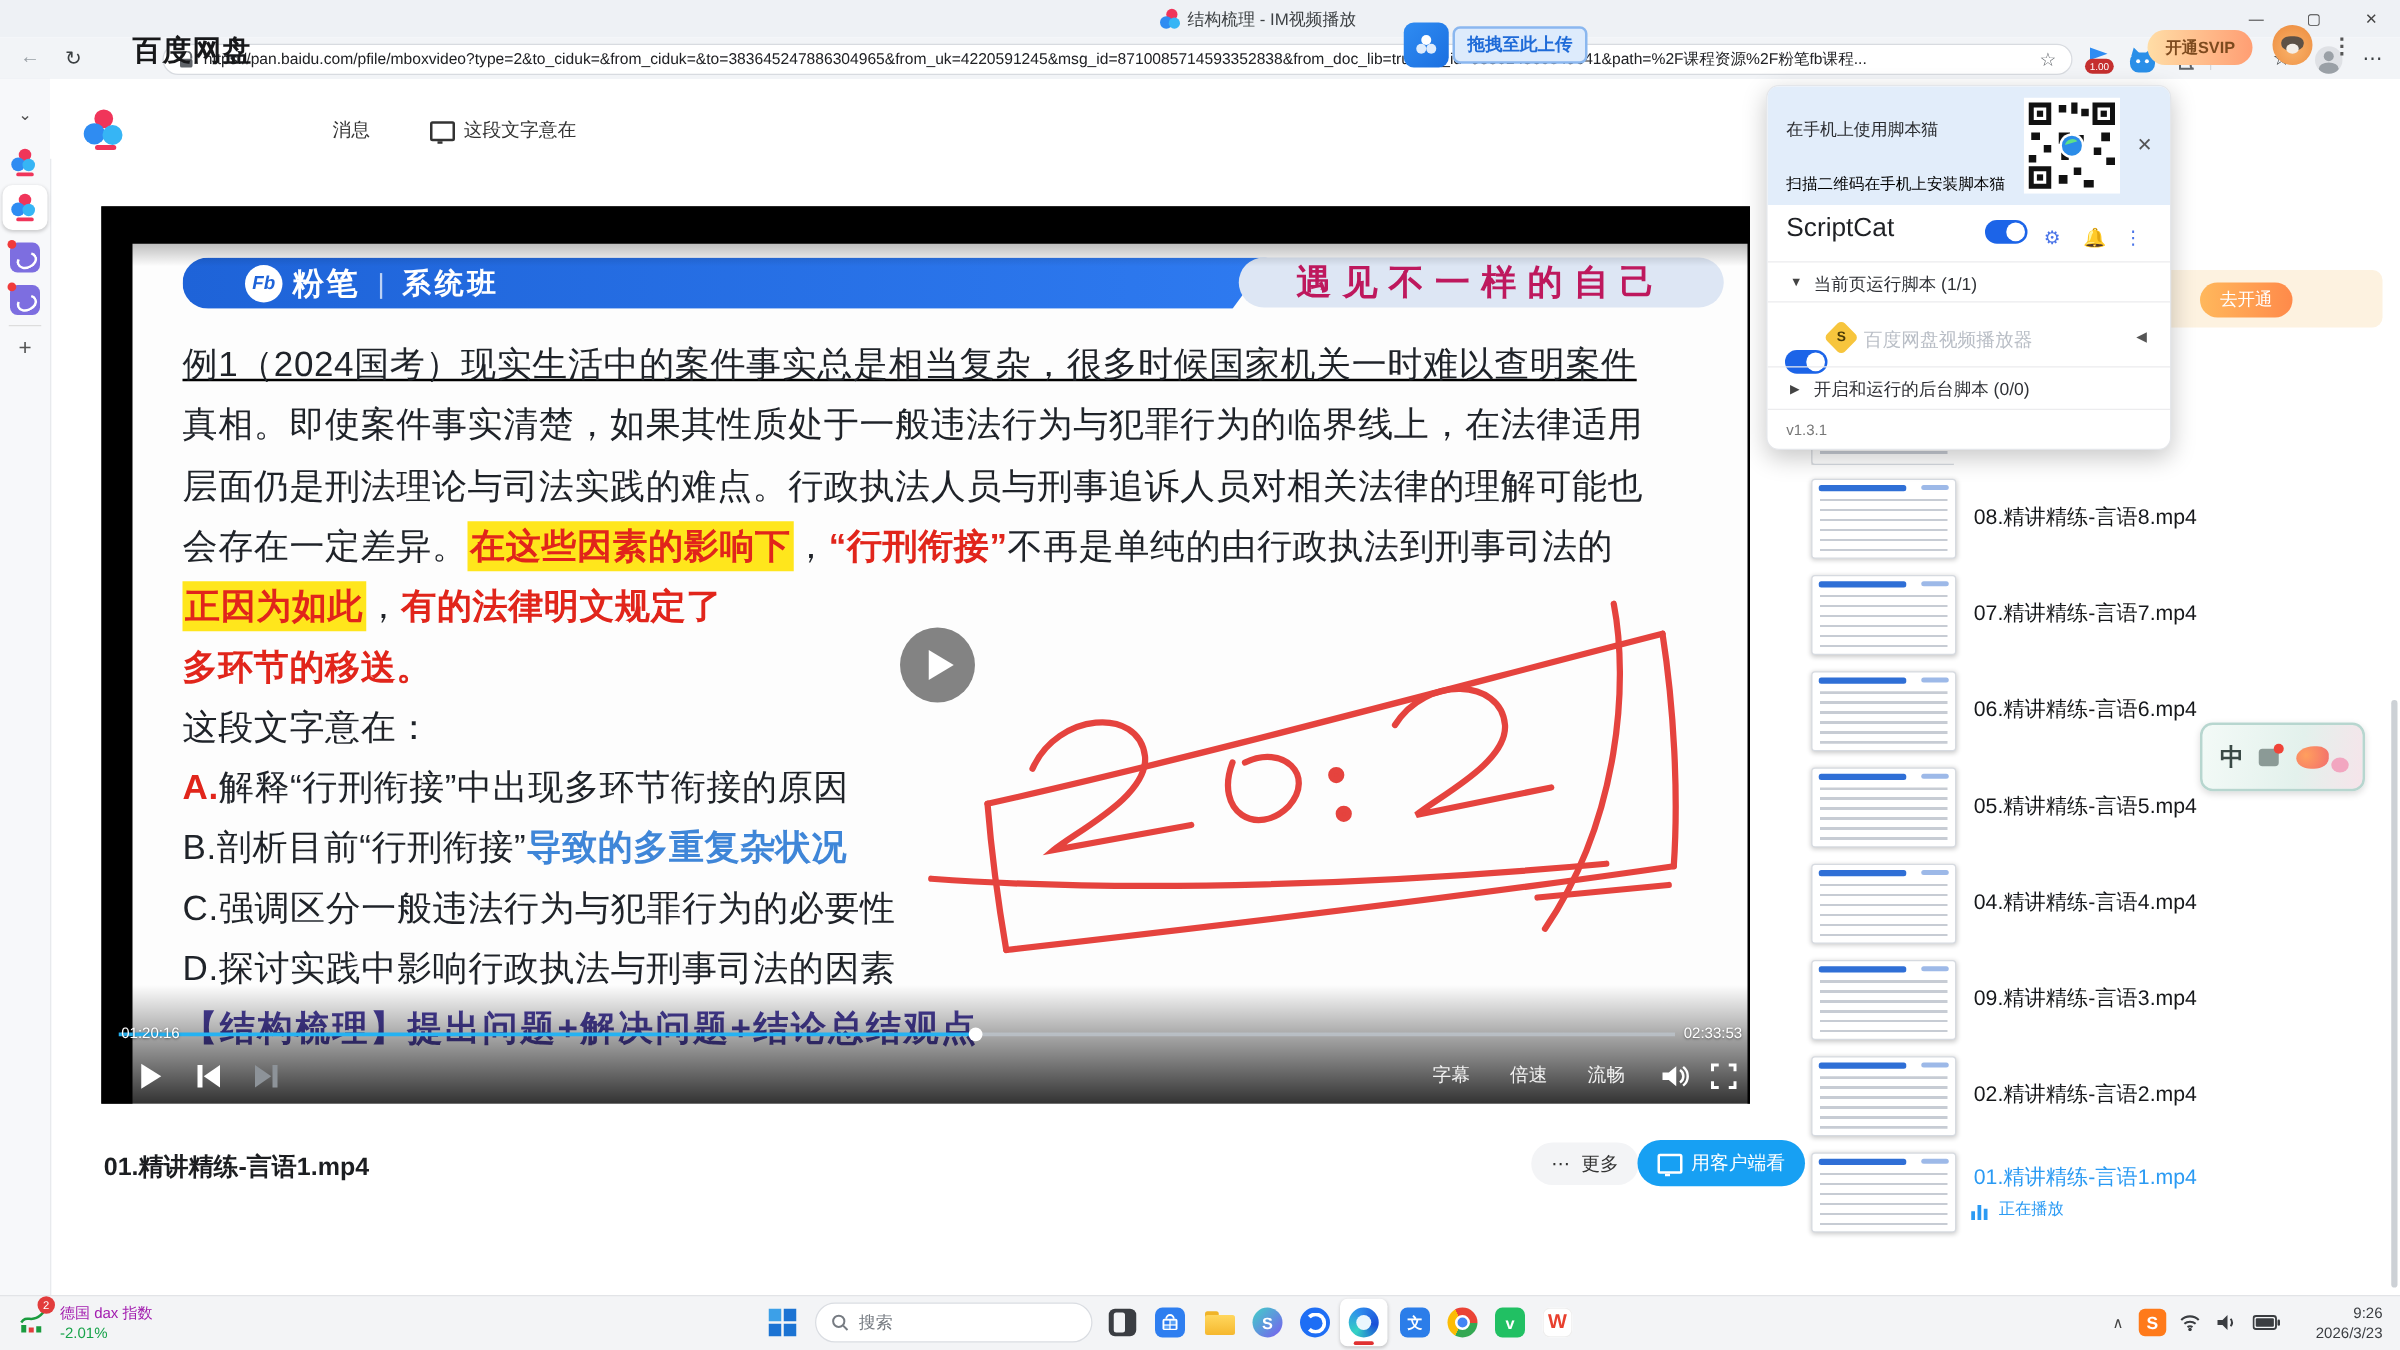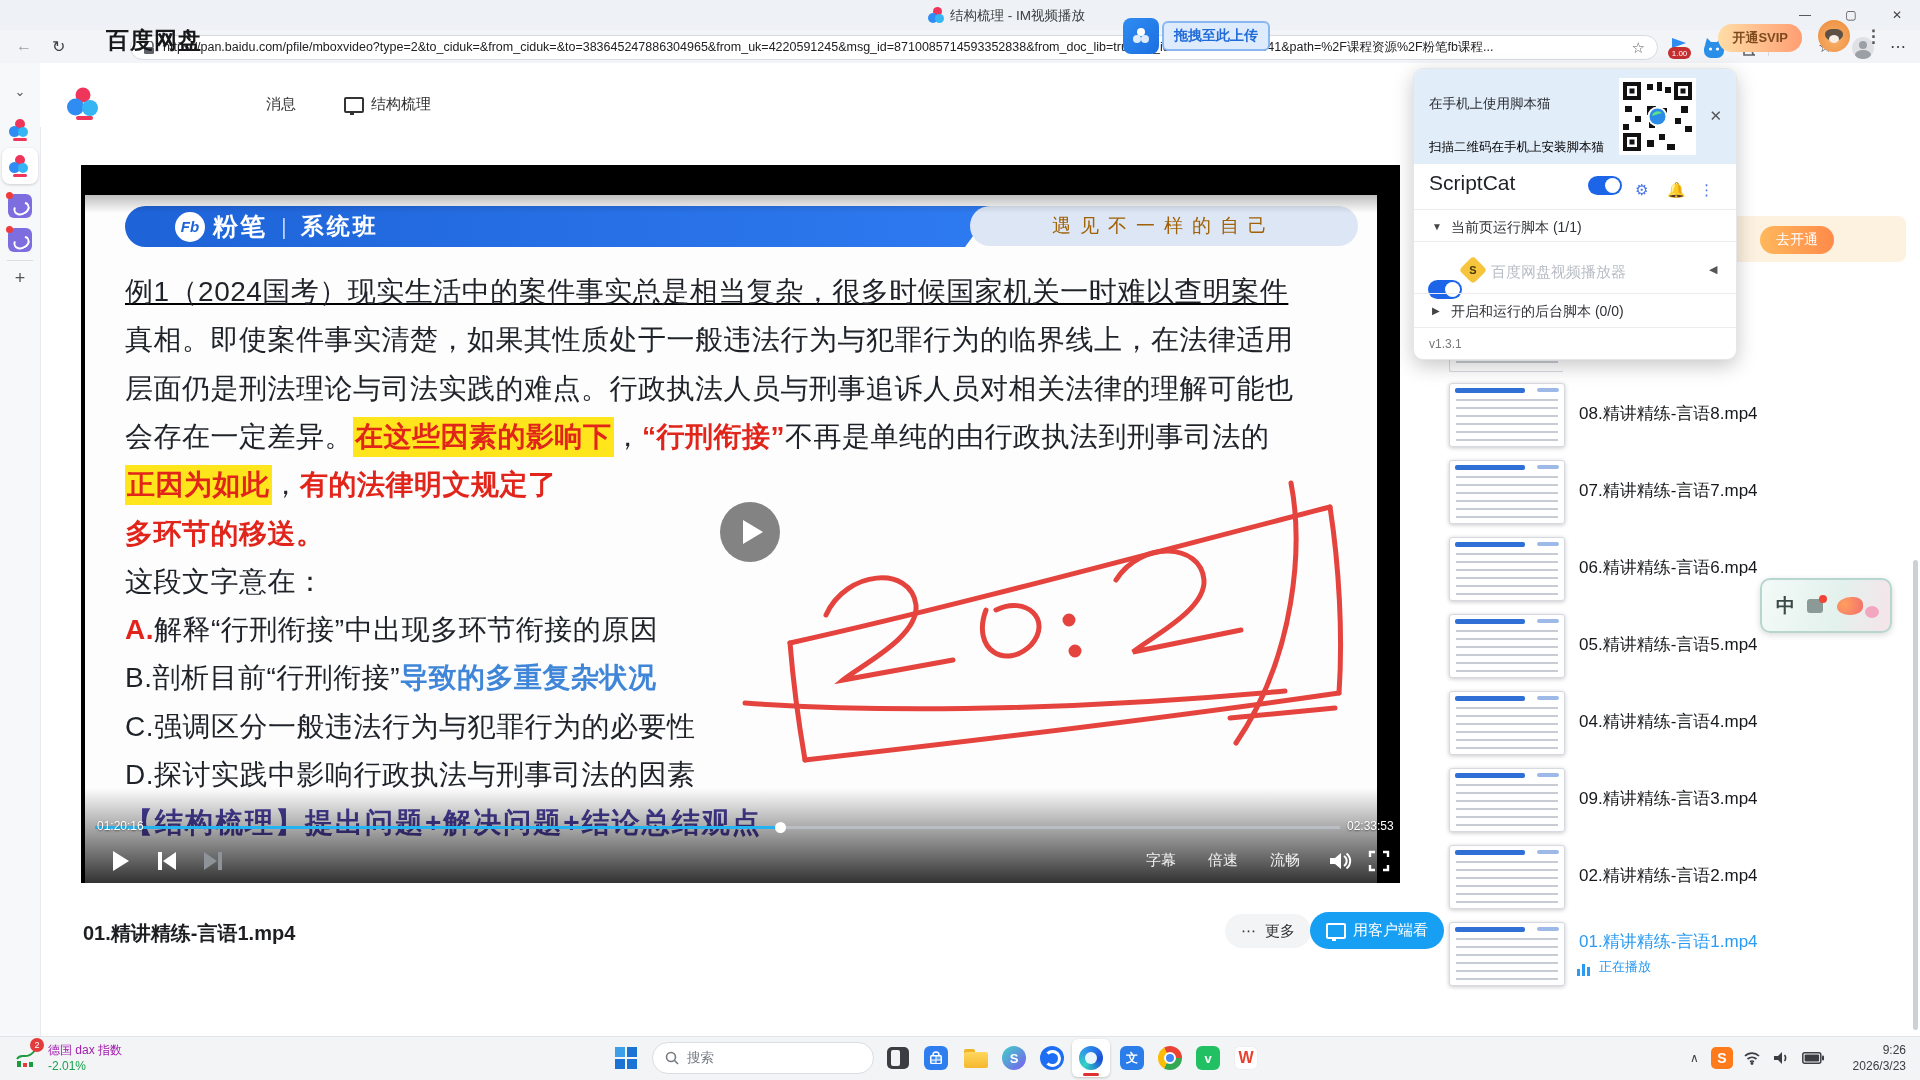--- a/index.html
+++ b/index.html
@@ -32,27 +32,27 @@
   #siteheader{left:40px;top:63px;width:1880px;height:64px;background:#fff}
   #brandtext{left:106px;top:25px;font-size:23px;font-weight:bold;color:#17181a;letter-spacing:1px}
   .navitem{font-size:15px;color:#333}
   #svip{right:118px;top:24px;padding:5px 14px;border-radius:14px;background:linear-gradient(90deg,#ffdda6,#ff9e73);color:#7d4a1e;font-size:13px;font-weight:bold}
   #avatar{right:70px;top:20px;width:32px;height:32px;border-radius:50%;background:radial-gradient(circle at 50% 60%,#f9b26a,#ec8a3c);overflow:hidden}
   #avatar:before{content:"";position:absolute;left:7px;top:9px;width:18px;height:12px;border-radius:50% 50% 60% 60%;background:#5d5146}
   #avatar:after{content:"";position:absolute;left:11px;top:15px;width:10px;height:8px;border-radius:50%;background:#f5efe8}
   #kebab{right:38px;top:26px;font-size:17px;color:#555;font-weight:bold}
   
   #video{left:81px;top:165px;width:1319px;height:718px;background:#000;overflow:hidden}
-  #slide{position:absolute;left:4px;top:30px;width:1292px;height:792px;background:#fdfdfd}
+  #slide{position:absolute;left:25px;top:30px;width:1292px;height:792px;background:#fdfdfd}
   #banner{position:absolute;left:40px;top:11px;width:870px;height:41px;background:linear-gradient(90deg,#1e63d8,#2e7af0);border-radius:21px 4px 4px 21px;clip-path:polygon(0 0,100% 0,calc(100% - 30px) 100%,0 100%);display:flex;align-items:center;padding-left:50px;box-sizing:border-box}
   #fbcircle{width:30px;height:30px;border-radius:50%;background:#fff;color:#1e63d8;font-weight:bold;font-size:15px;font-style:italic;display:flex;align-items:center;justify-content:center}
   #banner .bt{color:#fff;font-weight:bold;font-size:25px;margin-left:8px;letter-spacing:2px}
   #banner .bd{color:#bcd2f5;font-size:22px;margin:0 14px;font-weight:normal}
   #banner .bs{color:#fff;font-size:23px;font-weight:bold;letter-spacing:3px}
-  #slogan{position:absolute;left:885px;top:11px;width:388px;height:40px;background:#dde6f4;border-radius:20px;display:flex;align-items:center;justify-content:center;font-size:19px;font-weight:normal;color:#a16207;letter-spacing:9px}
+  #slogan{position:absolute;left:885px;top:11px;width:388px;height:40px;background:#dde6f4;border-radius:20px;display:flex;align-items:center;justify-content:center;font-size:28px;font-weight:bold;color:#be185d;letter-spacing:9px}
   #slidetext{position:absolute;left:0;top:0;width:100%;height:100%}
   .sline{position:absolute;left:40px;height:48px;display:flex;align-items:center;white-space:nowrap;font-size:28px;letter-spacing:.5px}
   .sg-n{color:#1f2329}
   .sg-rb{color:#e1251b;font-weight:bold}
   .sg-hl{color:#e1251b;font-weight:bold;background:#ffe61c;padding:1px 2px}
   .sg-bb{color:#3f86d8;font-weight:bold}
   .sg-p{color:#4a3f9f;font-weight:bold;letter-spacing:2px}
   #vtopshade{position:absolute;left:0;top:0;width:100%;height:48px;background:linear-gradient(#000a,#0000)}
   #vbotshade{position:absolute;left:0;bottom:0;width:100%;height:95px;background:linear-gradient(#0000,#000c)}
   #bigplay{position:absolute;left:639px;top:337px;width:60px;height:60px;border-radius:50%;background:rgba(90,90,90,.75);display:flex;align-items:center;justify-content:center}
@@ -241,21 +241,21 @@
         <circle cx="17" cy="9" r="7.5" fill="#f0355a"></circle>
         <circle cx="9.5" cy="21" r="8.5" fill="#2f8cf2"></circle>
         <circle cx="24" cy="22" r="8" fill="#36b5f5"></circle>
         <rect x="10" y="30" width="17" height="4" rx="2" fill="#f0355a"></rect>
       </svg>
   </div>
   <div class="abs" id="brandtext">百度网盘</div>
   <div class="abs navitem" style="left:266px;top:95px">消息</div>
   <div class="abs navitem" style="left:344px;top:95px;display:flex;align-items:center">
     <span class="mini-monitor" style="color:#333"></span>
-    <span>结构梳理</span>
+    <span>这段文字意在</span>
   </div>
   <div class="abs" id="svip">开通SVIP</div>
   <div class="abs" id="avatar"></div>
   <div class="abs" id="kebab">⋮</div>
 
   <div class="abs" id="video">
     <div id="slide">
       <div id="banner">
         <div id="fbcircle">
             <span>Fb</span>

